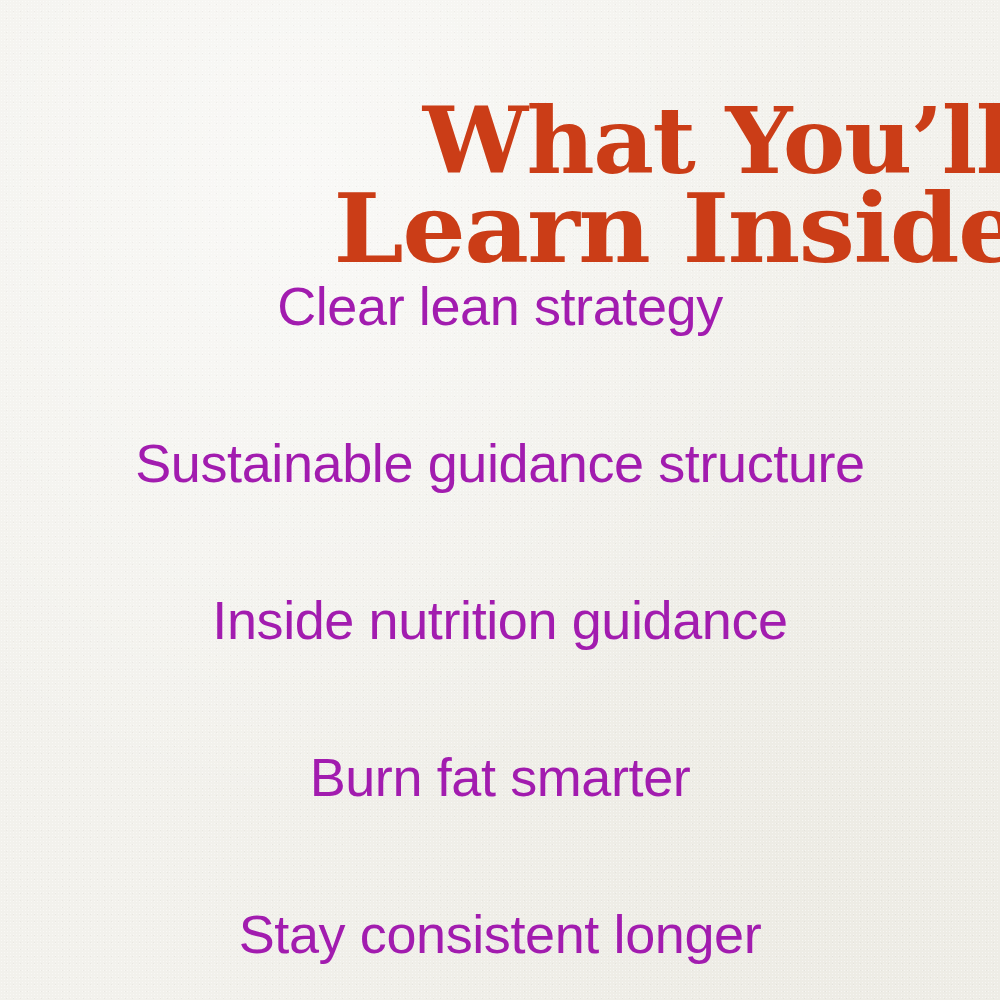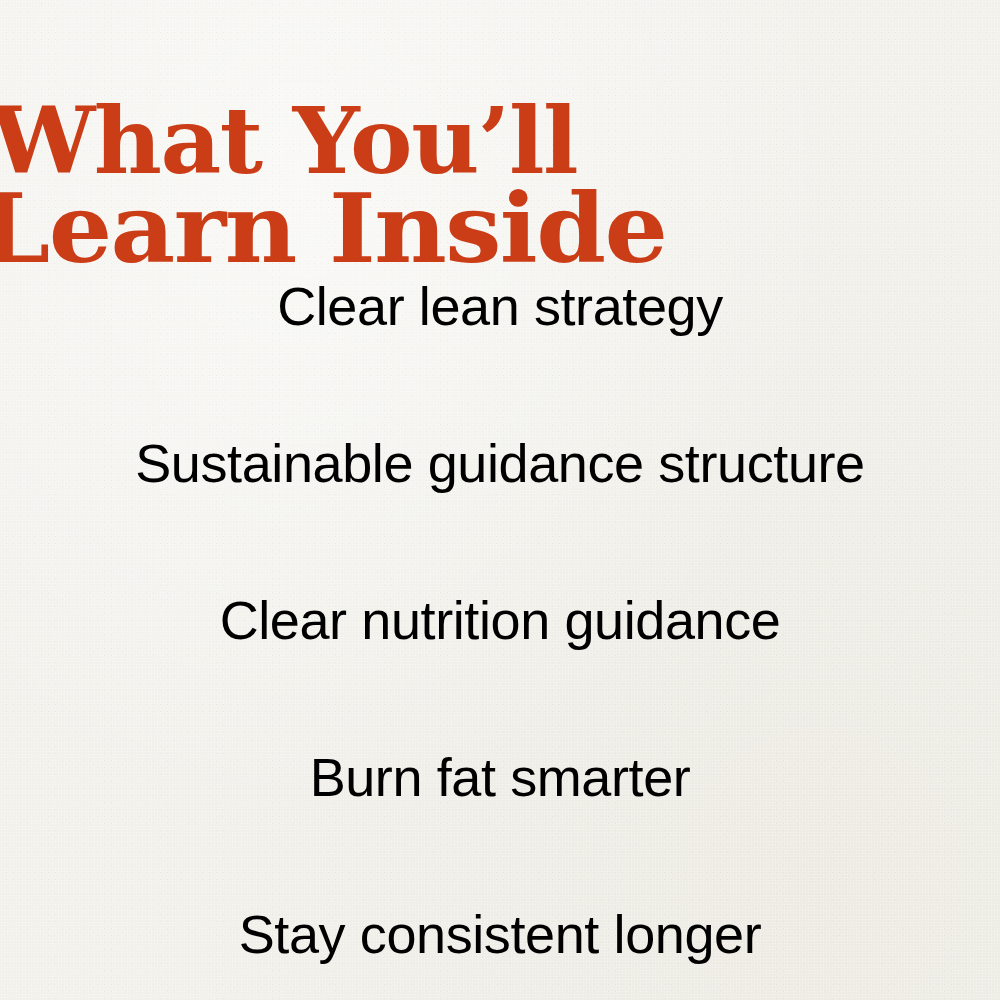--- a/index.html
+++ b/index.html
@@ -56,21 +56,21 @@
     width: 100%;
     height: 100%;
   }
 
   
   .headline {
     position: absolute;
     left: 0;
     right: 0;
     top: 34px;
-    text-align: left;
+    text-align: right;
     color: #cb3d17;
     font-family: "DejaVu Serif", "Liberation Serif", serif;
     font-weight: bold;
     font-size: 92px;
     line-height: 0.98;
     letter-spacing: -1.5px;
     -webkit-font-smoothing: antialiased;
   }
 
   .headline .hl-line {
@@ -95,21 +95,21 @@
     left: 0;
     right: 0;
     top: 228px;
     text-align: center;
   }
 
   .benefit {
     display: block;
     height: 157px;
     line-height: 157px;
-    color: #000000;
+    color: #a21caf;
     font-family: "Liberation Sans", sans-serif;
     font-weight: 400;
     font-size: 54px;
     letter-spacing: -0.4px;
     white-space: nowrap;
     -webkit-font-smoothing: antialiased;
   }
 </style>
 </head>
 <body>
@@ -122,19 +122,19 @@
   <div class="content">
 
     <h1 class="headline">
       <span class="hl-line hl-line-1">What You’ll</span>
       <span class="hl-line hl-line-2">Learn Inside</span>
     </h1>
 
     <div class="benefits">
       <span class="benefit">Clear lean strategy</span>
       <span class="benefit">Sustainable guidance structure</span>
-      <span class="benefit">Clear nutrition guidance</span>
+      <span class="benefit">Inside nutrition guidance</span>
       <span class="benefit">Burn fat smarter</span>
       <span class="benefit">Stay consistent longer</span>
     </div>
 
   </div>
 </div>
 
 </body></html>

